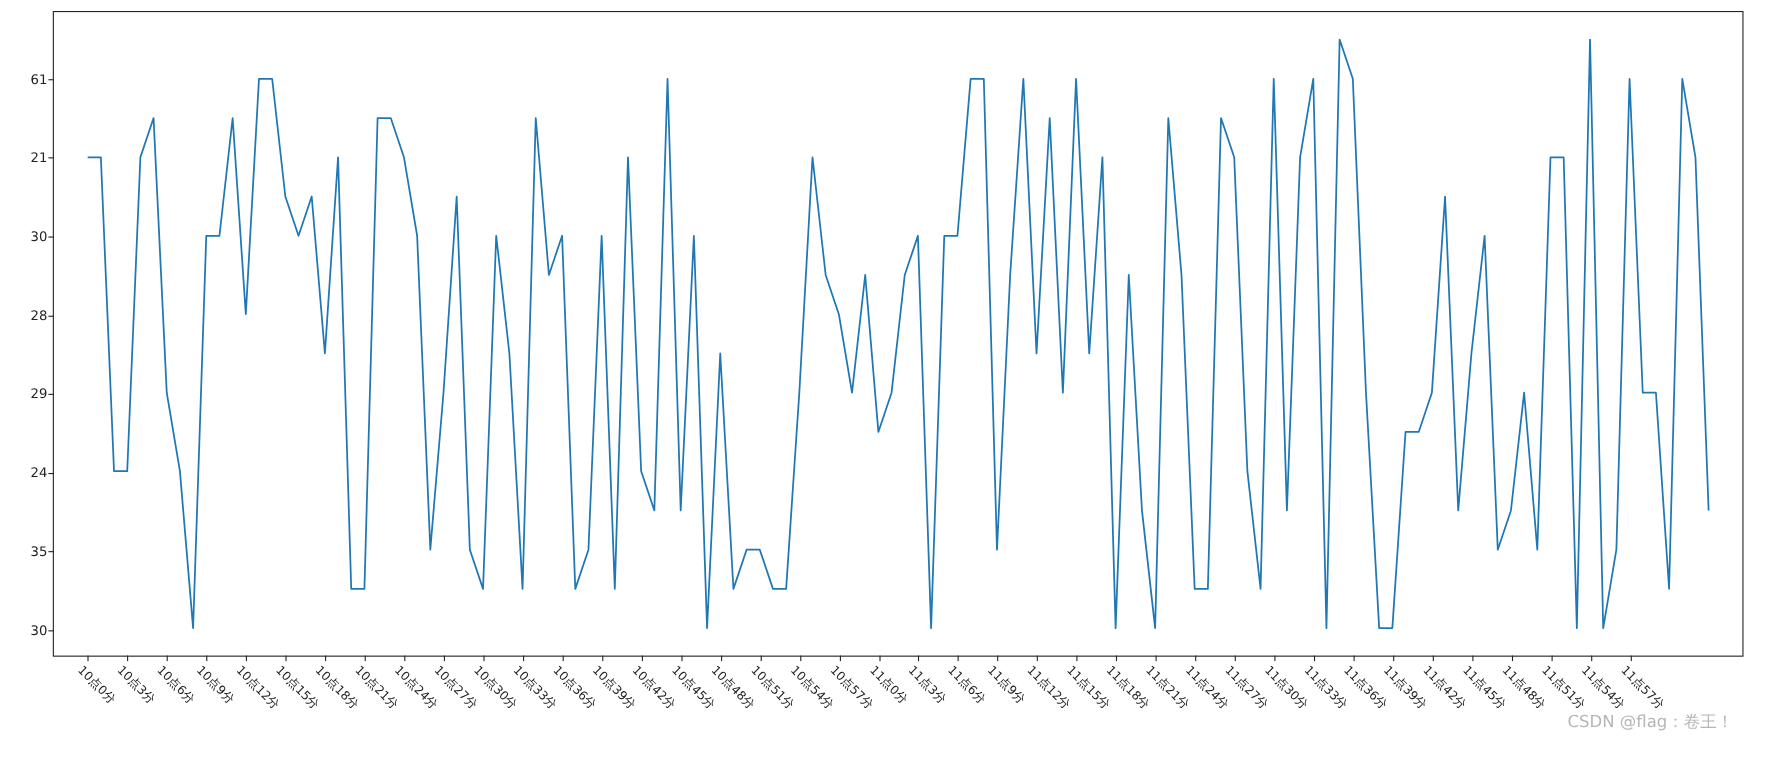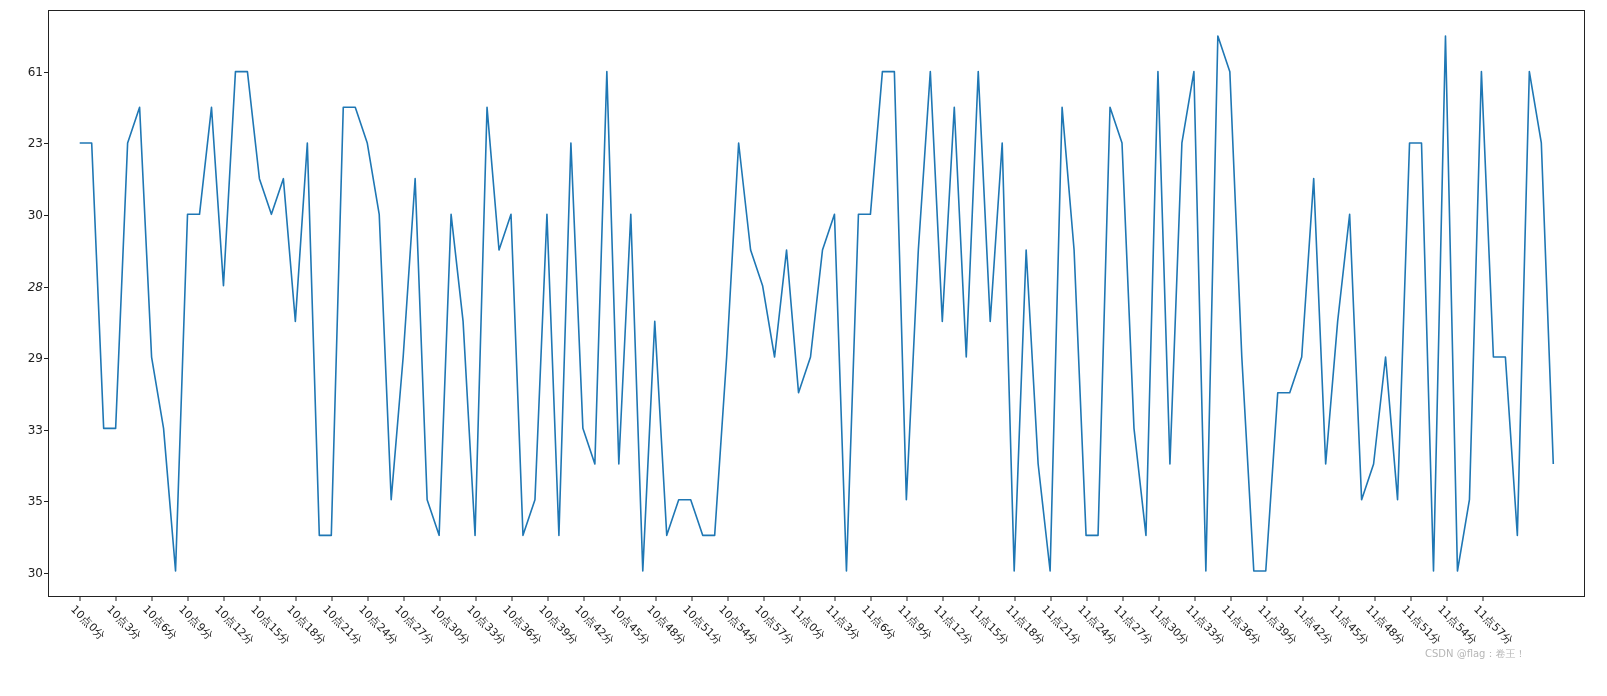--- a/index.html
+++ b/index.html
@@ -63,48 +63,48 @@
     overflow: visible;
   }
   .data-line {
     fill: none;
     stroke: #1f77b4;
     stroke-width: 1.6;
     stroke-linejoin: round;
   }
   .watermark {
     position: absolute;
-    font-size: 10px;
+    font-size: 15px;
     color: rgba(120,120,120,0.55);
     pointer-events: none;
     white-space: nowrap;
   }
 </style>
 </head>
 <body>
 
 <div class="chart-container">
   <div class="plot-area" id="plot" style="left: 48px; top: 10px; width: 1537px; height: 587px;">
     <svg class="line-layer" id="line-layer" viewBox="0 0 1537 587" preserveAspectRatio="none">
         <path class="data-line" d="M30.74 132.43 L42.74 132.43 L54.73 418.77 L66.73 418.77 L78.72 132.43 L90.72 96.64 L102.72 347.19 L114.71 418.77 L126.71 561.95 L138.70 204.02 L150.70 204.02 L162.70 96.64 L174.69 275.60 L186.69 60.85 L198.69 60.85 L210.68 168.23 L222.68 204.02 L234.67 168.23 L246.67 311.40 L258.67 132.43 L270.66 526.15 L282.66 526.15 L294.65 96.64 L306.65 96.64 L318.65 132.43 L330.64 204.02 L342.64 490.36 L354.63 347.19 L366.63 168.23 L378.63 490.36 L390.62 526.15 L402.62 204.02 L414.62 311.40 L426.61 526.15 L438.61 96.64 L450.60 239.81 L462.60 204.02 L474.60 526.15 L486.59 490.36 L498.59 204.02 L510.58 526.15 L522.58 132.43 L534.58 418.77 L546.57 454.57 L558.57 60.85 L570.56 454.57 L582.56 204.02 L594.56 561.95 L606.55 311.40 L618.55 526.15 L630.54 490.36 L642.54 490.36 L654.54 526.15 L666.53 526.15 L678.53 347.19 L690.53 132.43 L702.52 239.81 L714.52 275.60 L726.51 347.19 L738.51 239.81 L750.51 382.98 L762.50 347.19 L774.50 239.81 L786.49 204.02 L798.49 561.95 L810.49 204.02 L822.48 204.02 L834.48 60.85 L846.47 60.85 L858.47 490.36 L870.47 239.81 L882.46 60.85 L894.46 311.40 L906.46 96.64 L918.45 347.19 L930.45 60.85 L942.44 311.40 L954.44 132.43 L966.44 561.95 L978.43 239.81 L990.43 454.57 L1002.42 561.95 L1014.42 96.64 L1026.42 239.81 L1038.41 526.15 L1050.41 526.15 L1062.40 96.64 L1074.40 132.43 L1086.40 418.77 L1098.39 526.15 L1110.39 60.85 L1122.38 454.57 L1134.38 132.43 L1146.38 60.85 L1158.37 561.95 L1170.37 25.05 L1182.37 60.85 L1194.36 347.19 L1206.36 561.95 L1218.35 561.95 L1230.35 382.98 L1242.35 382.98 L1254.34 347.19 L1266.34 168.23 L1278.33 454.57 L1290.33 311.40 L1302.33 204.02 L1314.32 490.36 L1326.32 454.57 L1338.31 347.19 L1350.31 490.36 L1362.31 132.43 L1374.30 132.43 L1386.30 561.95 L1398.30 25.05 L1410.29 561.95 L1422.29 490.36 L1434.28 60.85 L1446.28 347.19 L1458.28 347.19 L1470.27 526.15 L1482.27 60.85 L1494.26 132.43 L1506.26 454.57 "></path>
       </svg>
   <div class="y-tick-mark" style="top: 561.945px; right: 100%;"></div>
       <div class="y-tick-label" style="top: 561.945px;">30</div>
       <div class="y-tick-mark" style="top: 490.36px; right: 100%;"></div>
       <div class="y-tick-label" style="top: 490.36px;">35</div>
       <div class="y-tick-mark" style="top: 418.774px; right: 100%;"></div>
-      <div class="y-tick-label" style="top: 418.774px;">33</div>
+      <div class="y-tick-label" style="top: 418.774px;">24</div>
       <div class="y-tick-mark" style="top: 347.189px; right: 100%;"></div>
       <div class="y-tick-label" style="top: 347.189px;">29</div>
       <div class="y-tick-mark" style="top: 275.604px; right: 100%;"></div>
-      <div class="y-tick-label" style="top: 275.604px; font-style: italic;">28</div>
+      <div class="y-tick-label" style="top: 275.604px;">28</div>
       <div class="y-tick-mark" style="top: 204.018px; right: 100%;"></div>
       <div class="y-tick-label" style="top: 204.018px;">30</div>
       <div class="y-tick-mark" style="top: 132.433px; right: 100%;"></div>
-      <div class="y-tick-label" style="top: 132.433px;">23</div>
+      <div class="y-tick-label" style="top: 132.433px;">21</div>
       <div class="y-tick-mark" style="top: 60.8476px; right: 100%;"></div>
       <div class="y-tick-label" style="top: 60.8476px;">61</div>
       <div class="x-tick-mark" style="left: 30.74px;"></div>
       <div class="x-tick-label" style="left: 30.74px;">10点0分</div>
       <div class="x-tick-mark" style="left: 66.7283px;"></div>
       <div class="x-tick-label" style="left: 66.7283px;">10点3分</div>
       <div class="x-tick-mark" style="left: 102.717px;"></div>
       <div class="x-tick-label" style="left: 102.717px;">10点6分</div>
       <div class="x-tick-mark" style="left: 138.705px;"></div>
       <div class="x-tick-label" style="left: 138.705px;">10点9分</div>

